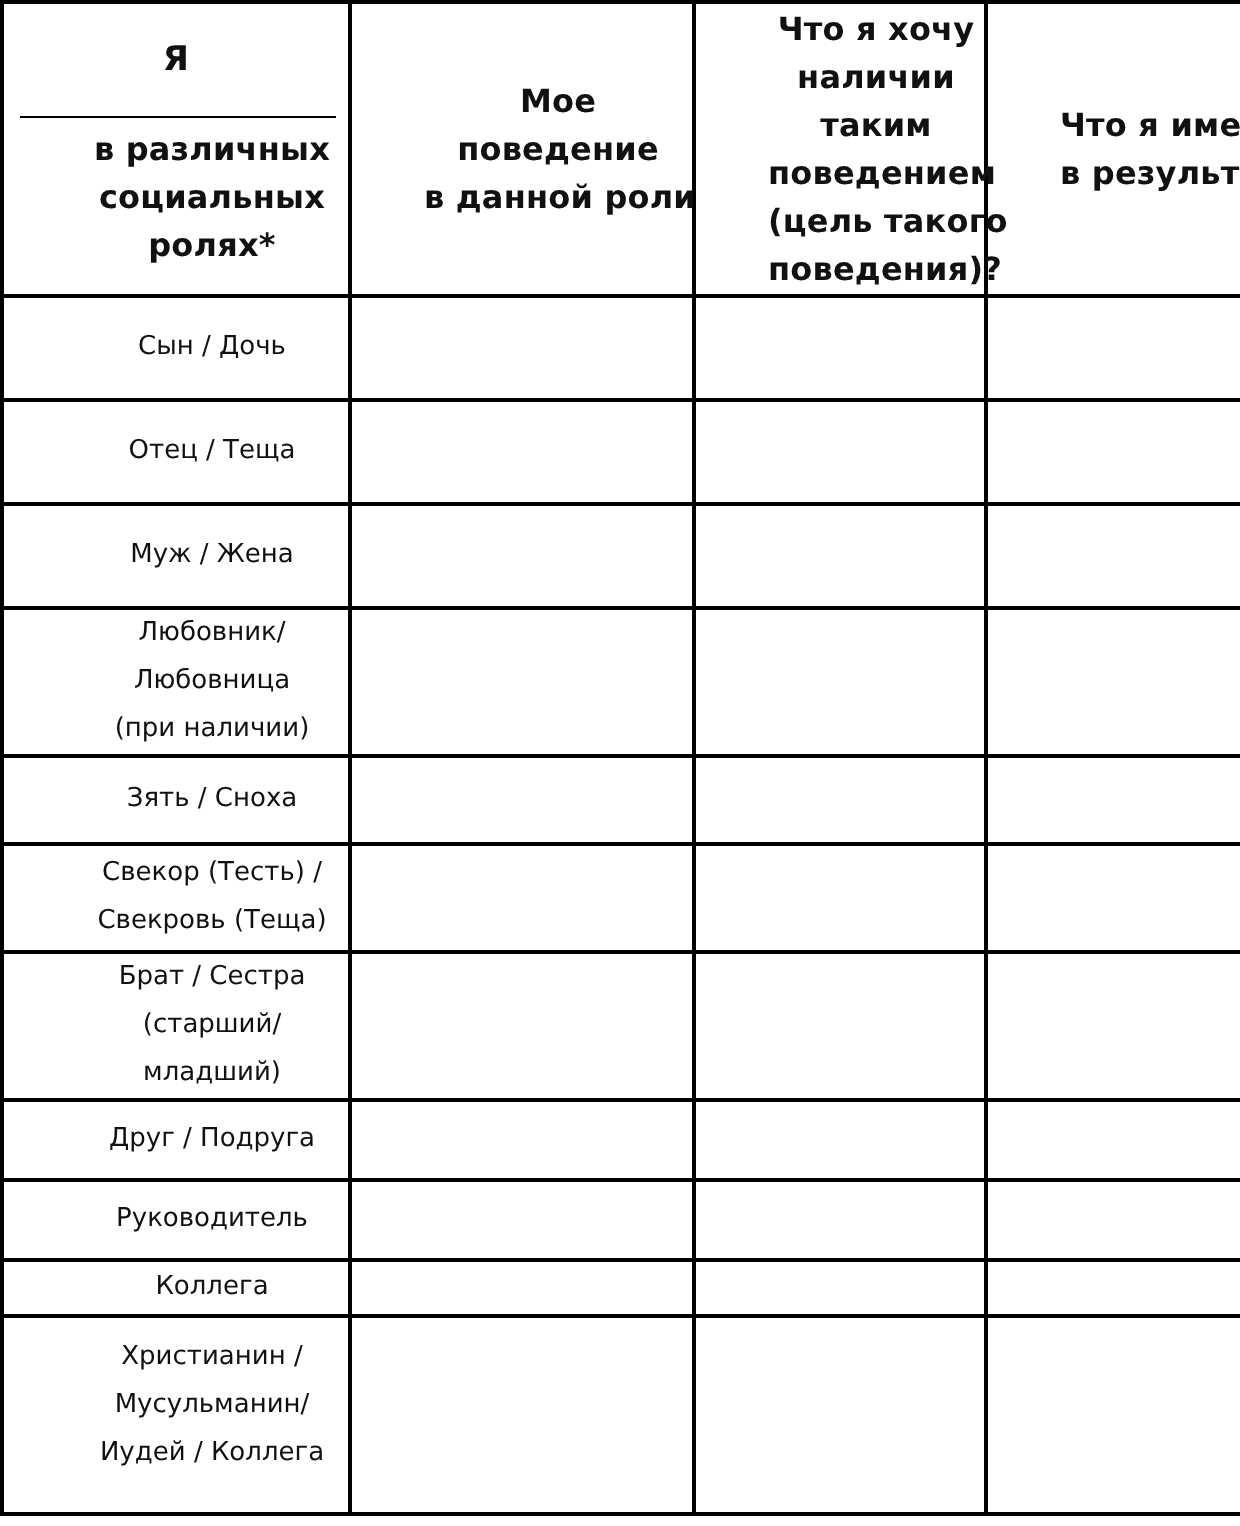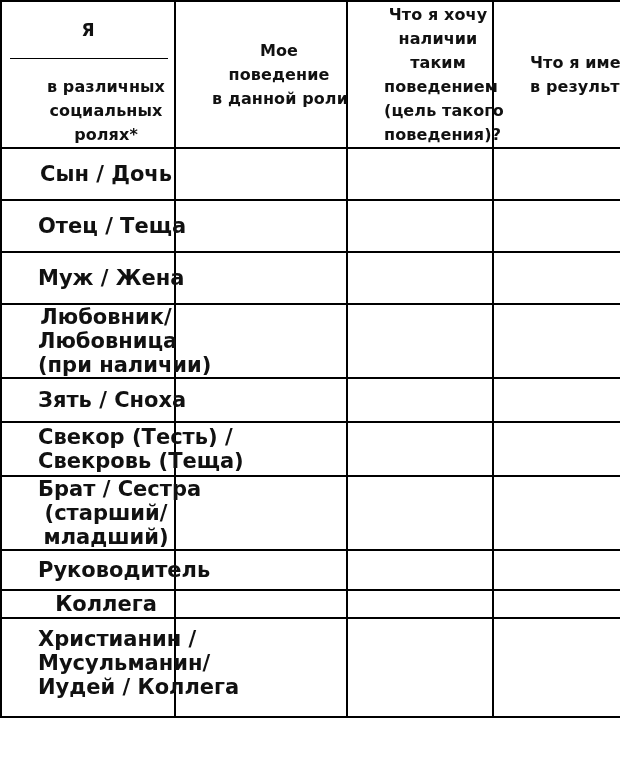--- a/index.html
+++ b/index.html
@@ -29,23 +29,23 @@
       text-align: center;
       vertical-align: middle;
     }
     th {
       font-weight: bold;
       font-size: 16px;
       line-height: 24px;
       letter-spacing: 0.1px;
     }
     td.role {
-      font-size: 21px;
+      font-size: 13px;
       line-height: 24px;
-      font-weight: bold;
+      font-weight: normal;
       font-family: "DejaVu Sans", sans-serif;
       margin-left: 28px;
     }
     td.cell {
       background: #ffffff;
     }
     .hdr-ya {
       display: flex;
       flex-direction: column;
       height: 145px;
@@ -59,21 +59,21 @@
       padding-top: 0;
     }
     .hdr-ya .line {
       height: 0;
       border-top: 1.5px solid #000;
       margin: 0 6px 0 8px;
     }
     .hdr-ya .bottom {
       flex: 1;
       display: flex;
-      align-items: flex-end;
+      align-items: flex-start;
       justify-content: center;
       padding-top: 4px;
     }
     .stack {
       display: block;
       padding-left: 36px;
     }
     .stack span {
       display: block;
       white-space: nowrap;
@@ -205,20 +205,30 @@
         <span>младший)</span>
       </div>
         </td>
       <td class="cell"></td>
       <td class="cell"></td>
       <td class="cell"></td>
     </tr>
     <tr style="height:40px">
       <td class="role">
           <div class="stack">
+        <span>Друг / Подруга</span>
+      </div>
+        </td>
+      <td class="cell"></td>
+      <td class="cell"></td>
+      <td class="cell"></td>
+    </tr>
+    <tr style="height:40px">
+      <td class="role">
+          <div class="stack">
         <span>Руководитель</span>
       </div>
         </td>
       <td class="cell"></td>
       <td class="cell"></td>
       <td class="cell"></td>
     </tr>
     <tr style="height:28px">
       <td class="role">
           <div class="stack">

